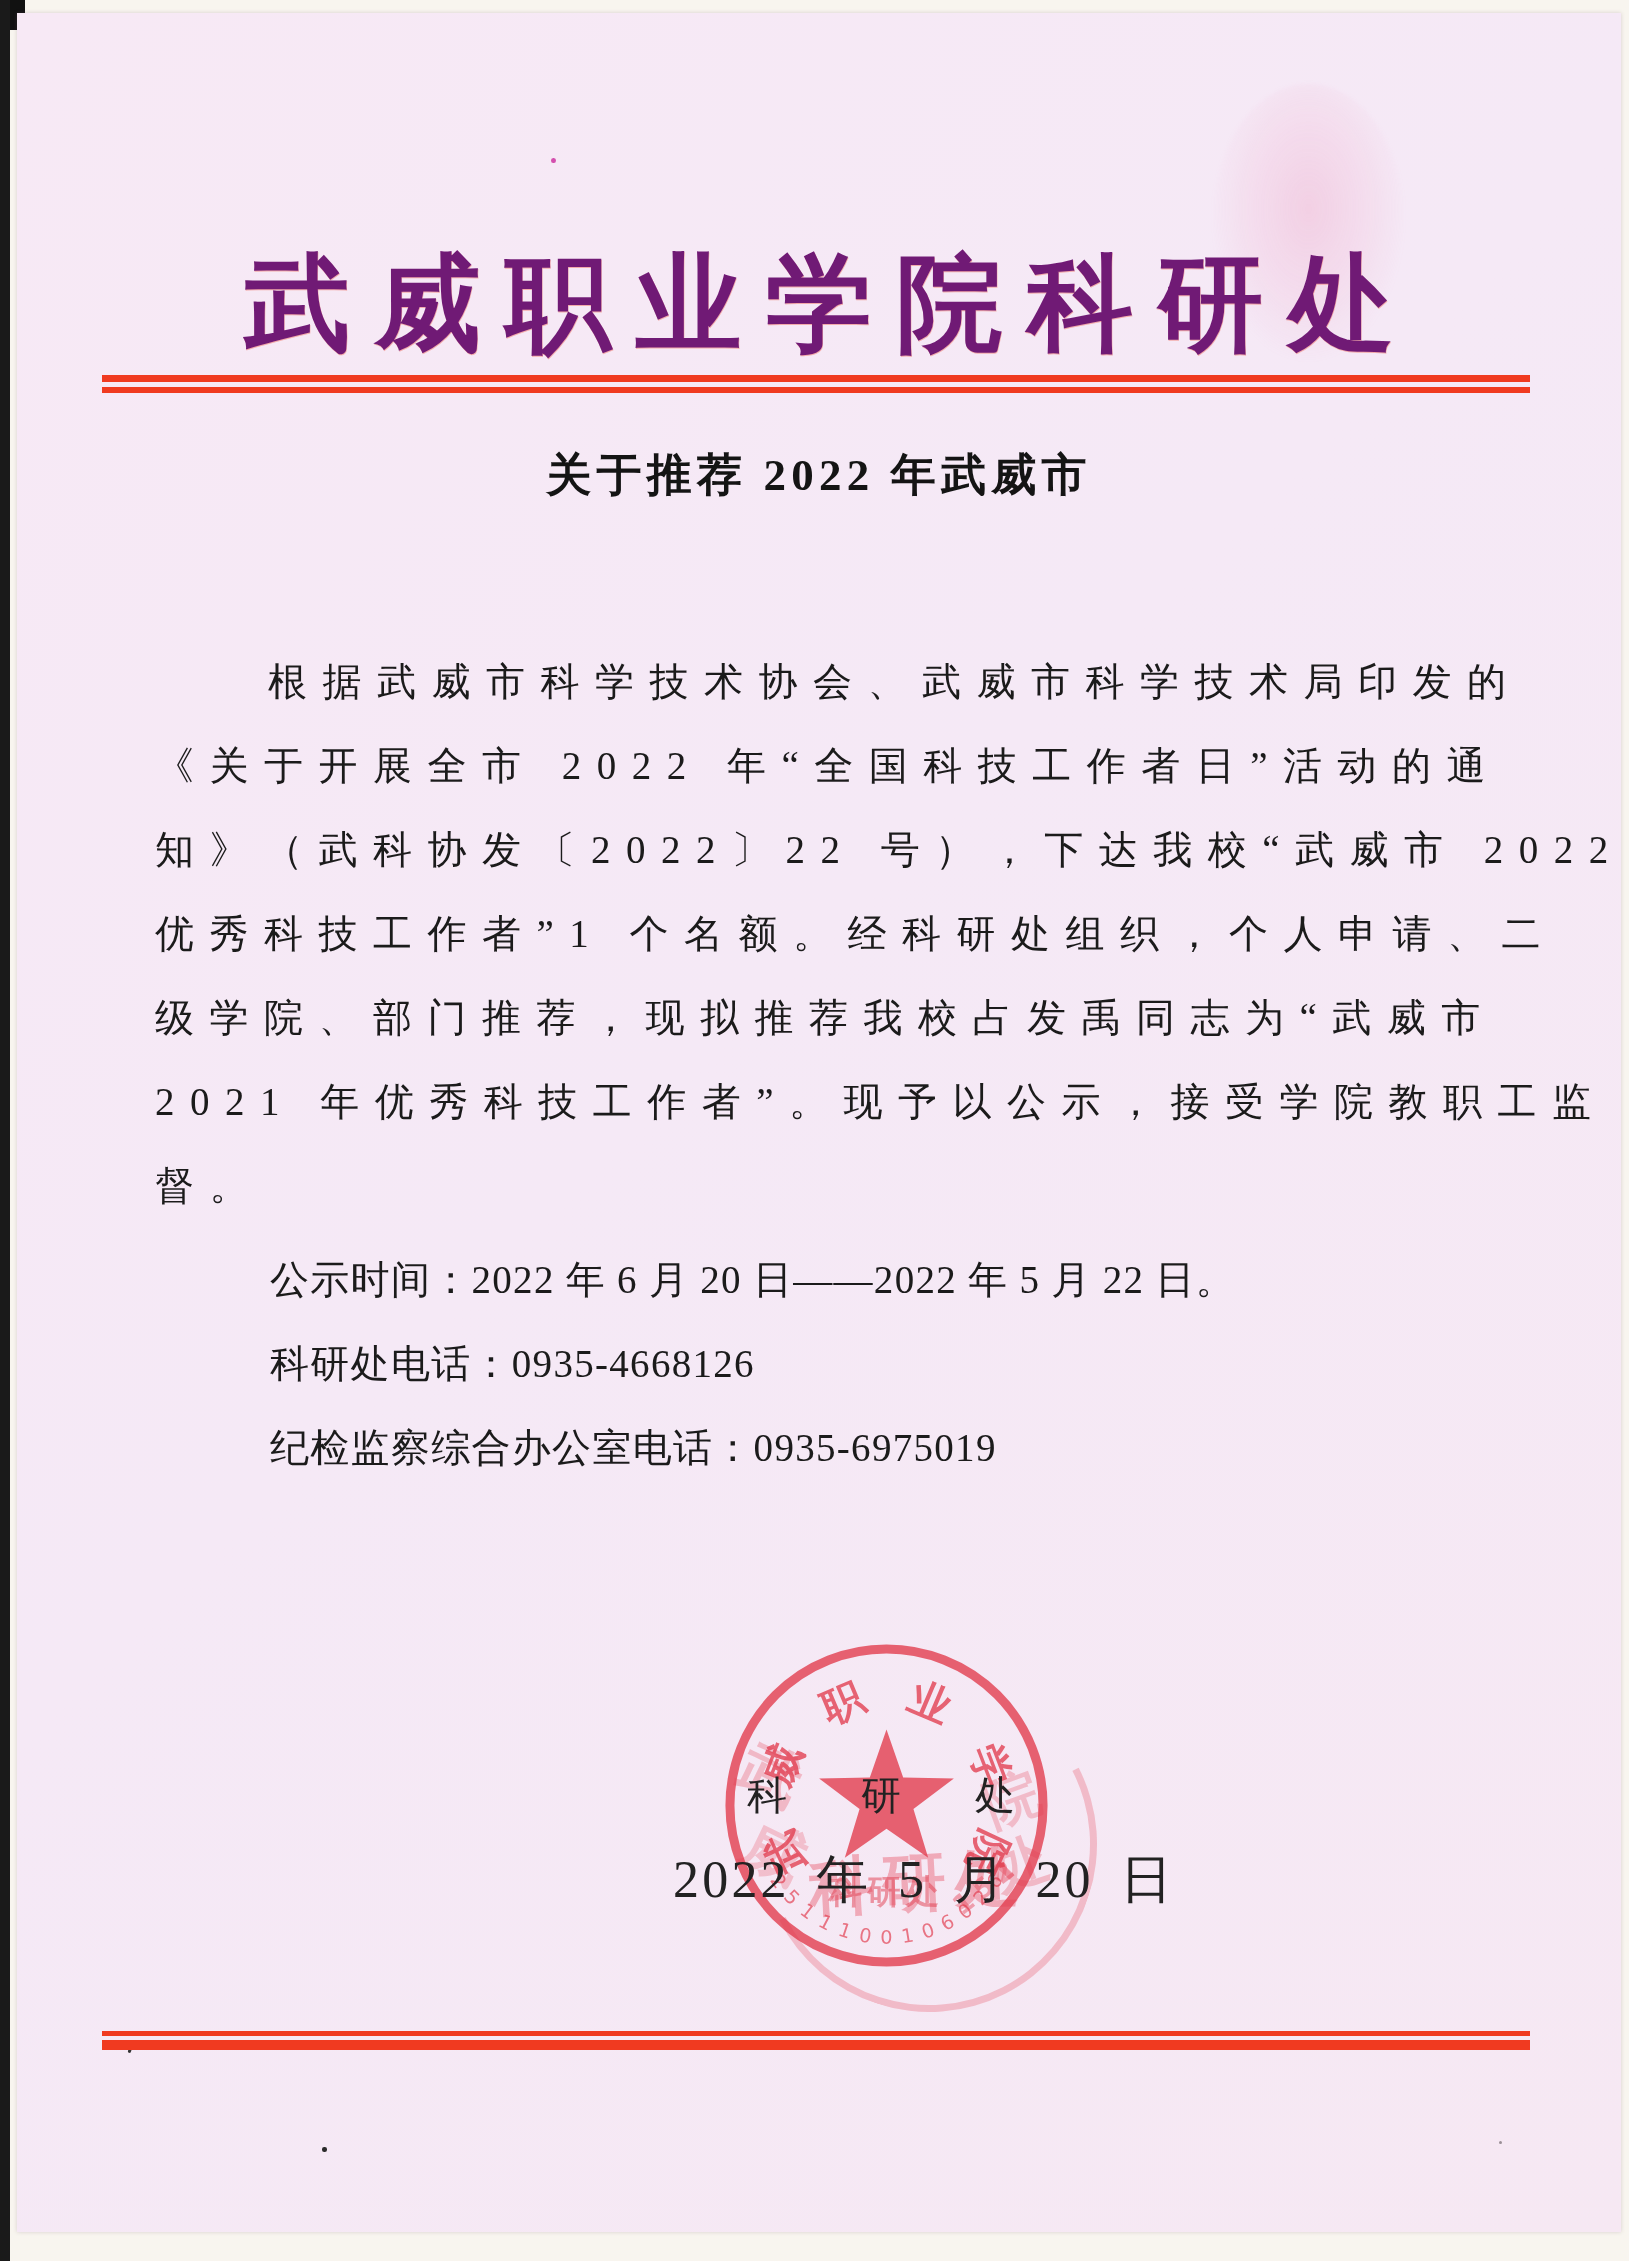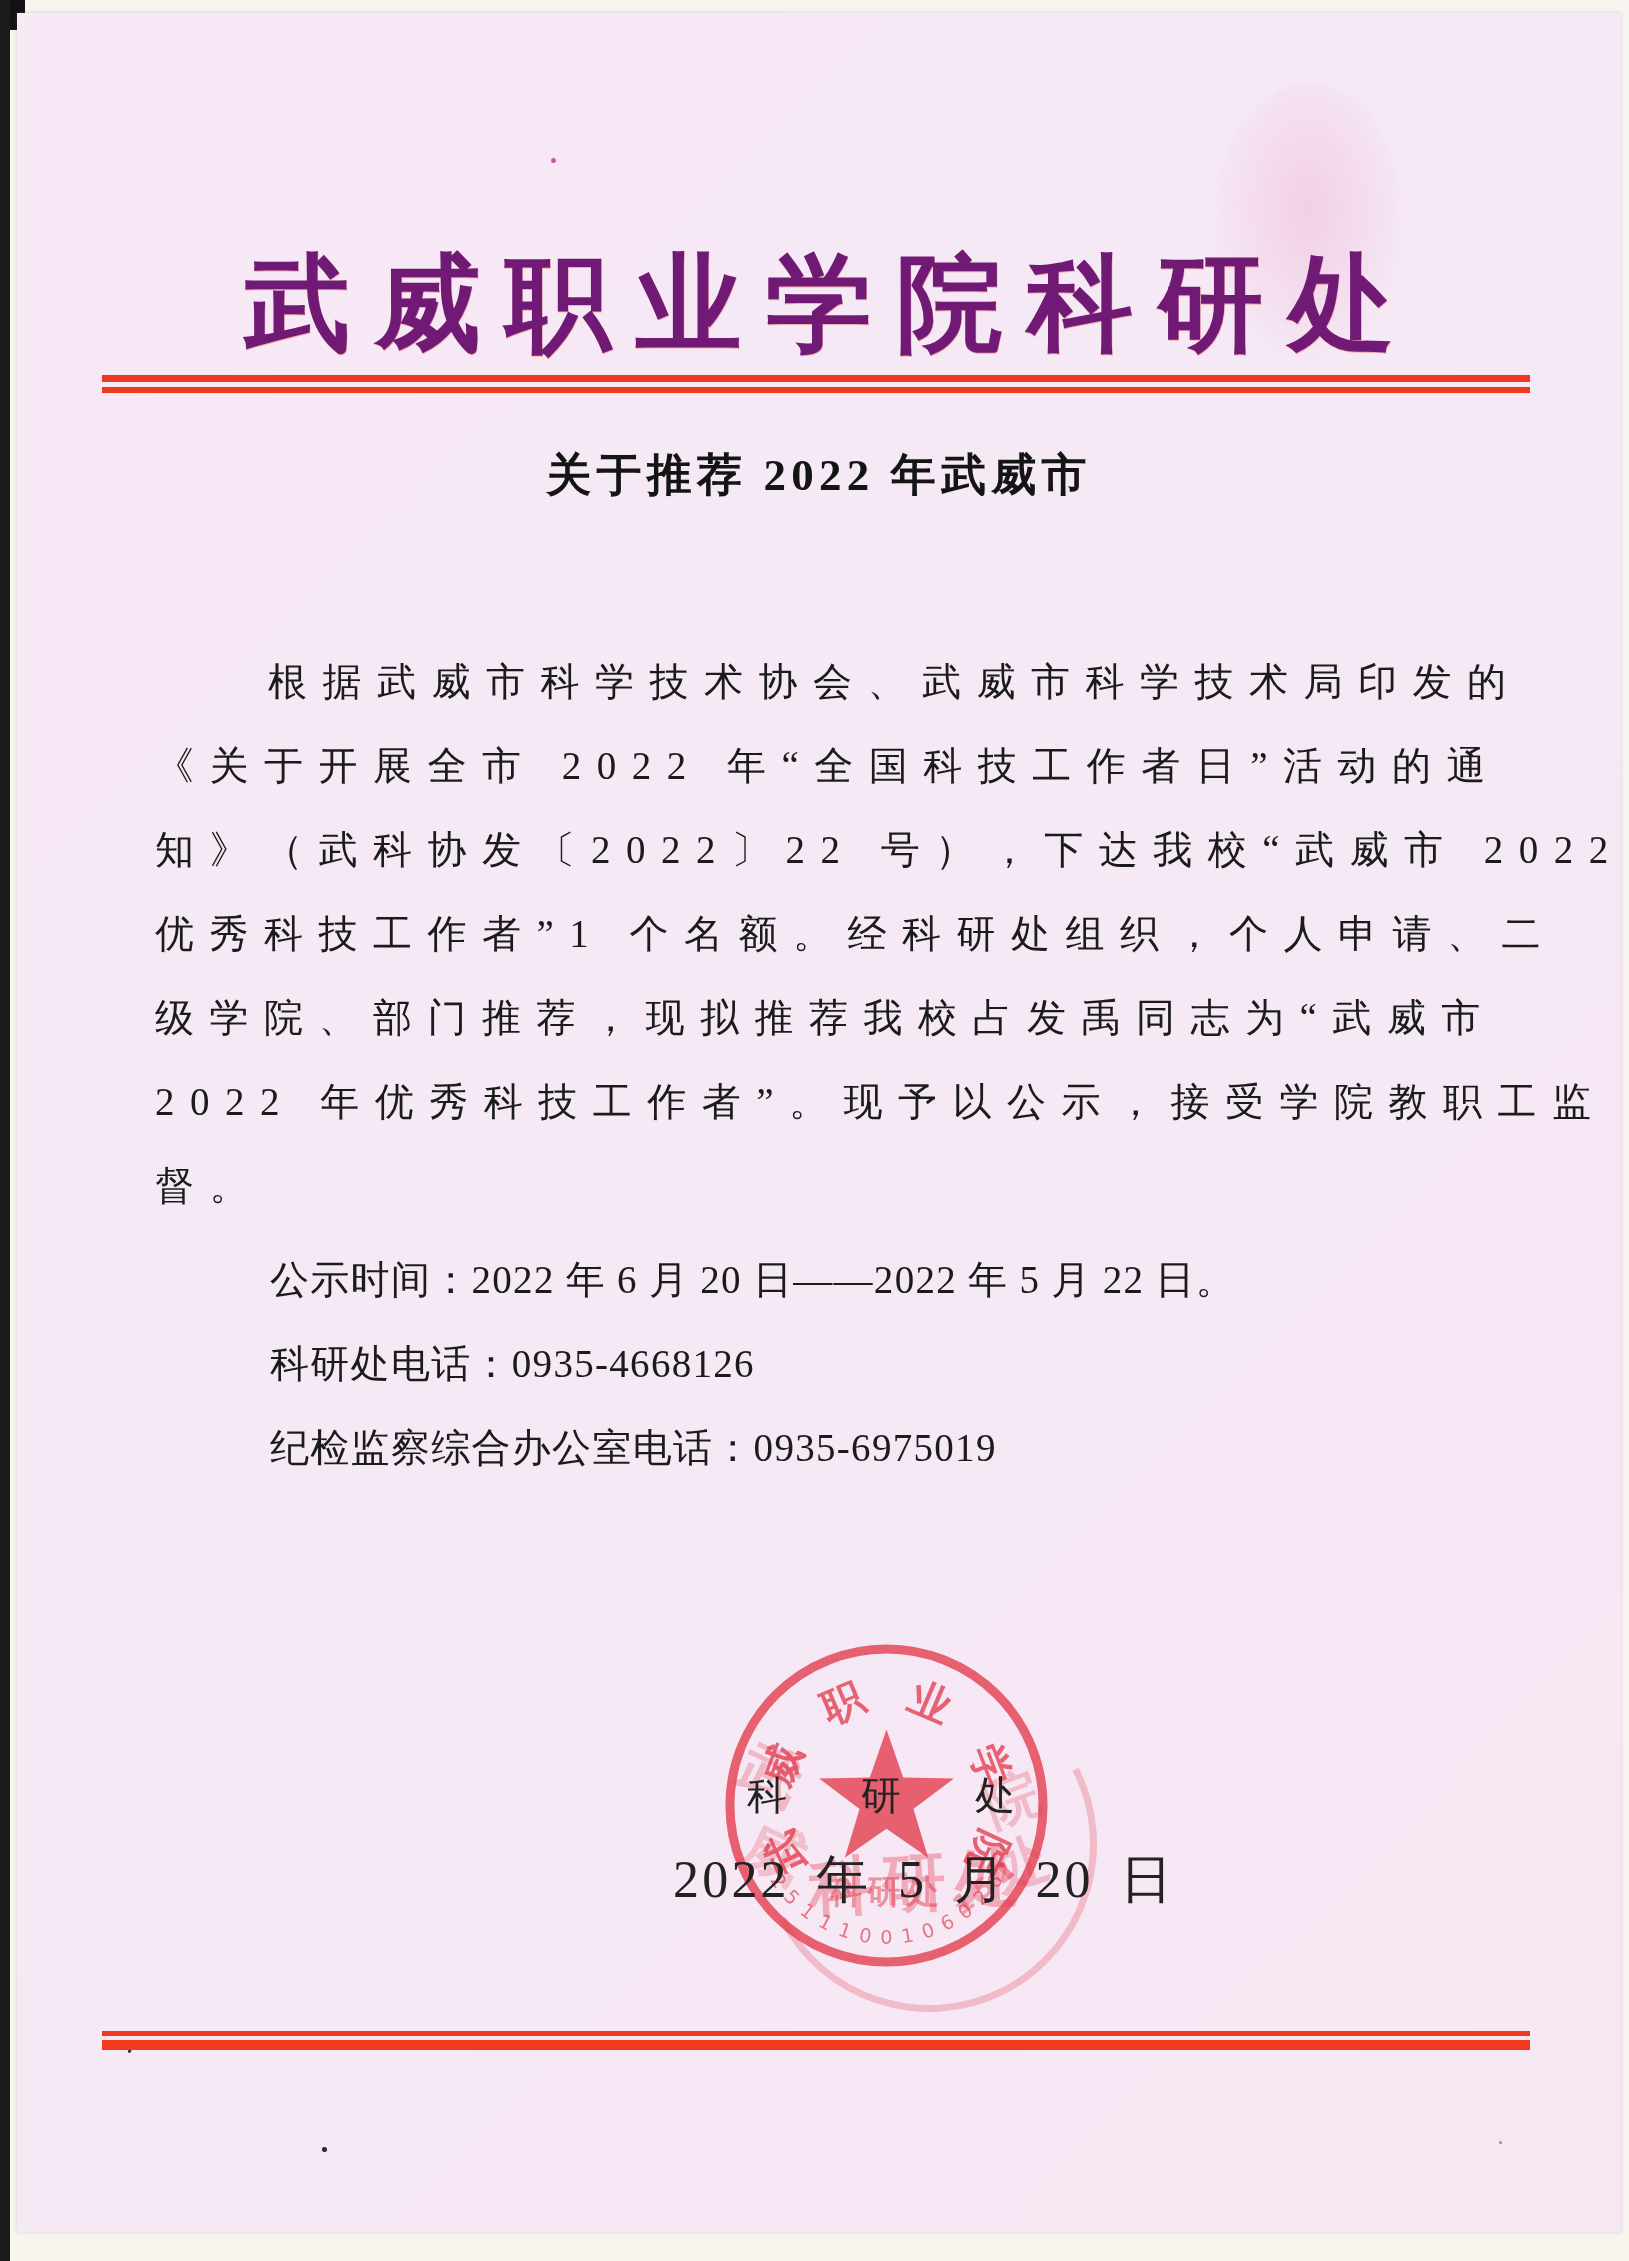--- a/index.html
+++ b/index.html
@@ -114,21 +114,21 @@
 <div class="title-block">
   <div class="title-line">关于推荐 2022 年武威市</div>
 </div>
 
 <div class="body-block">
   <div class="body-line first">根据武威市科学技术协会、武威市科学技术局印发的</div>
   <div class="body-line">《关于开展全市 2022 年“全国科技工作者日”活动的通</div>
   <div class="body-line">知》（武科协发〔2022〕22 号），下达我校“武威市 2022 年</div>
   <div class="body-line">优秀科技工作者”1 个名额。经科研处组织，个人申请、二</div>
   <div class="body-line">级学院、部门推荐，现拟推荐我校占发禹同志为“武威市</div>
-  <div class="body-line">2022 年优秀科技工作者”。现予以公示，接受学院教职工监</div>
+  <div class="body-line">2021 年优秀科技工作者”。现予以公示，接受学院教职工监</div>
   <div class="body-line last">督。</div>
 </div>
 
 <div class="contact-line" style="top:1238px;">公示时间：2022 年 6 月 20 日——2022 年 5 月 22 日。</div>
 <div class="contact-line" style="top:1322px;">科研处电话：0935-4668126</div>
 <div class="contact-line" style="top:1406px;">纪检监察综合办公室电话：0935-6975019</div>
 
 <div class="ghost-ring"></div>
 <div class="ghost g1">武</div>
 <div class="ghost g2">威</div>

